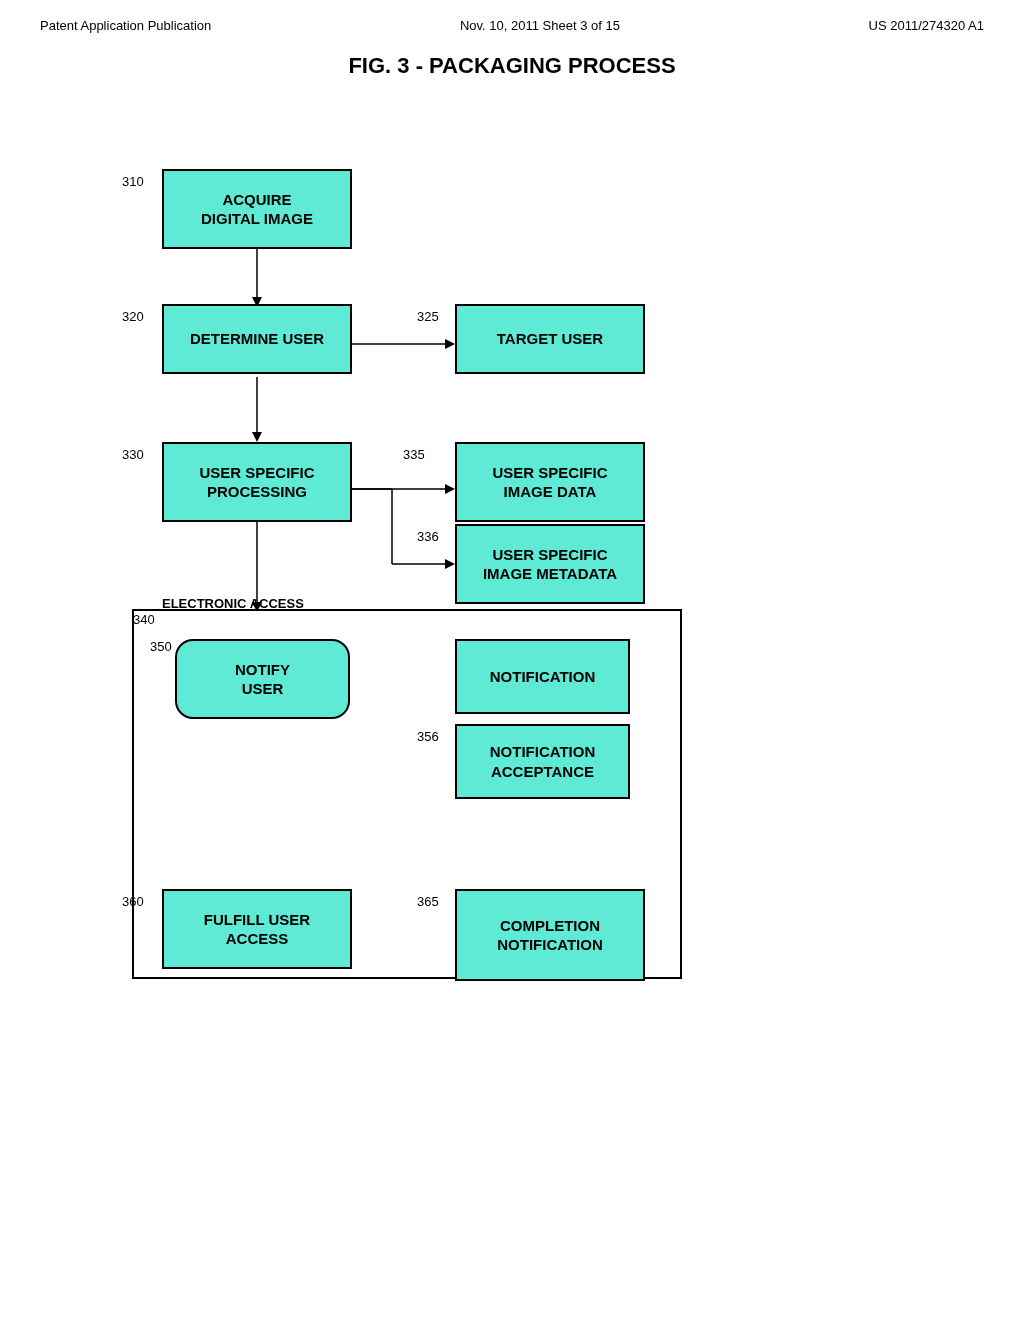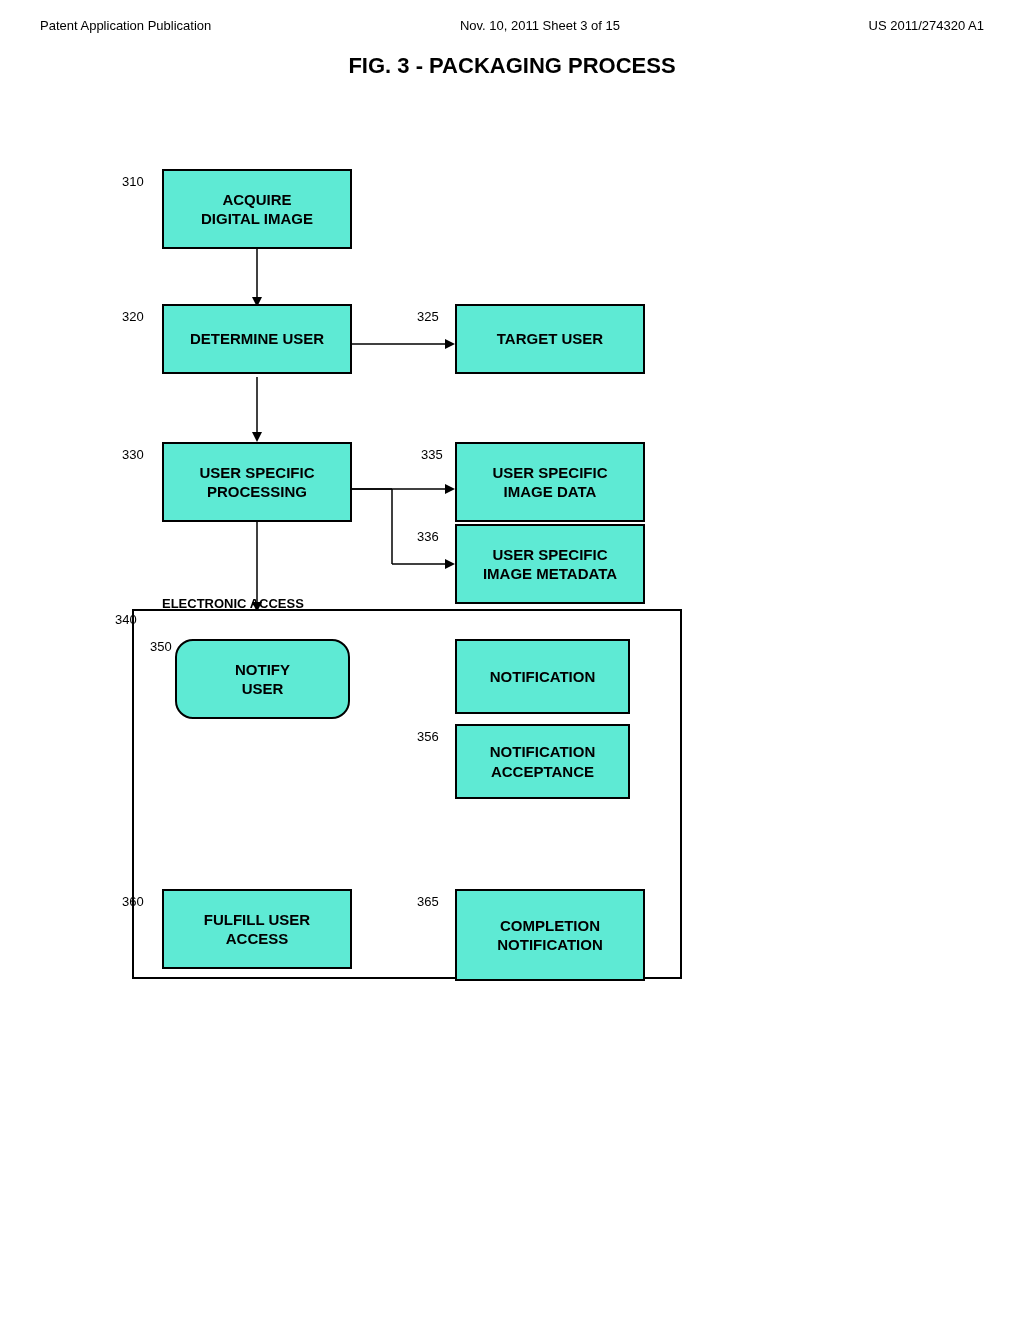--- a/index.html
+++ b/index.html
@@ -143,37 +143,37 @@
     <span>TARGET USER</span>
   </div>
 
   <span class="label" style="left:60px; top:338px;">330</span>
 
   <div class="box" style="left:100px; top:333px; width:190px; height:80px;">
     <span style="white-space:pre-line;">USER SPECIFIC
 PROCESSING</span>
   </div>
 
-  <span class="label" style="left:359px; top:338px;">335</span>
+  <span class="label" style="left:341px; top:338px;">335</span>
 
   <div class="box" style="left:393px; top:333px; width:190px; height:80px;">
     <span style="white-space:pre-line;">USER SPECIFIC
 IMAGE DATA</span>
   </div>
 
   <span class="label" style="left:355px; top:420px;">336</span>
 
   <div class="box" style="left:393px; top:415px; width:190px; height:80px;">
     <span style="white-space:pre-line;">USER SPECIFIC
 IMAGE METADATA</span>
   </div>
 
   <div class="outer-box" style="left:70px; top:500px; width:550px; height:370px;"></div>
 
-  <span class="label" style="left:53px; top:503px;">340</span>
+  <span class="label" style="left:71px; top:503px;">340</span>
 
   <span style="position:absolute; left:100px; top:487px; font-size:13px; font-weight:bold;">ELECTRONIC ACCESS</span>
 
   <span class="label" style="left:88px; top:530px;">350</span>
 
   <div class="box" style="left:113px; top:530px; width:175px; height:80px;border-radius:18px;">
     <span style="white-space:pre-line;">NOTIFY
 USER</span>
   </div>
 

